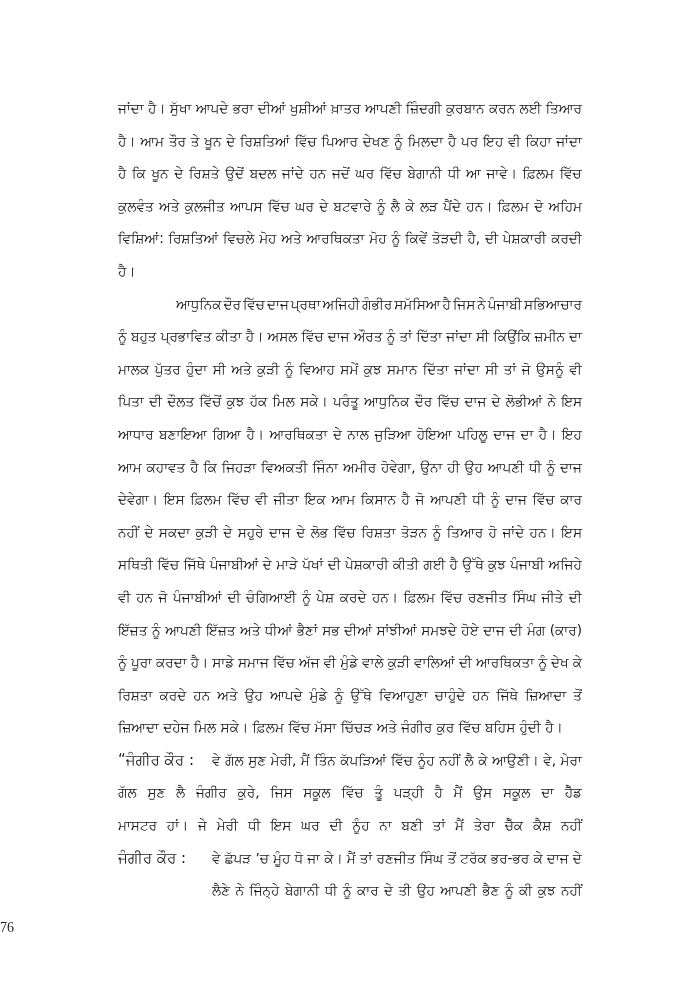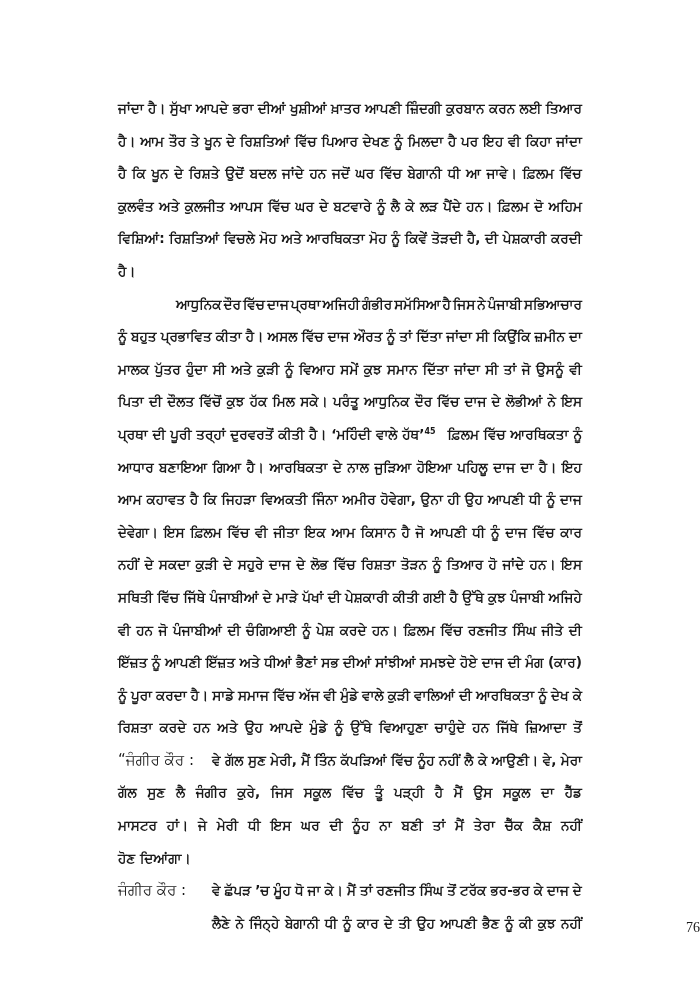--- a/index.html
+++ b/index.html
@@ -1,28 +1,28 @@
 <!DOCTYPE html>
 <html><head>
 <meta charset="utf-8">
 <style>
   html, body { margin: 0; padding: 0; background: #ffffff; }
   body { width: 700px; height: 989px; position: relative; overflow: hidden;
          font-family: "DejaVu Sans", "Liberation Sans", sans-serif; color: #1a1a1a; }
   .page { position: absolute; left: 118px; top: 92px; width: 464px; }
   .line { font-size: 13.6px; line-height: 32.6px; height: 32.6px; white-space: nowrap;
-          display: flex; justify-content: space-between; font-weight: bold; }
+          display: flex; justify-content: space-between; }
   .line span.w { display: inline-block; }
   .line.last { justify-content: flex-start; gap: 5px; }
   .indent { padding-left: 58px; }
   .dialogue { display: flex; }
   .speaker { width: 94px; flex: 0 0 94px; font-size: 15px; line-height: 32.6px; white-space: nowrap; }
   .speech { flex: 1; }
   sup { font-size: 8px; vertical-align: 5px; line-height: 0; }
-  .page-number { position: absolute; top: 920px; left: 0; width: 700px; text-align: right;
+  .page-number { position: absolute; top: 920px; left: 0; width: 700px; text-align: left;
                  font-family: "Liberation Serif", "DejaVu Serif", serif; font-size: 14px; }
 </style>
 </head>
 <body>
 
 <div class="page">
 
   <div>
     <div class="line">
         <span class="w">ਜਾਂਦਾ</span>
@@ -186,24 +186,20 @@
         <span class="w">ਆਧੁਨਿਕ</span>
         <span class="w">ਦੌਰ</span>
         <span class="w">ਵਿੱਚ</span>
         <span class="w">ਦਾਜ</span>
         <span class="w">ਦੇ</span>
         <span class="w">ਲੋਭੀਆਂ</span>
         <span class="w">ਨੇ</span>
         <span class="w">ਇਸ</span>
       </div>
     <div class="line">
-      <span><span>ਪ੍ਰਥਾ ਦੀ ਪੂਰੀ ਤਰ੍ਹਾਂ ਦੁਰਵਰਤੋਂ ਕੀਤੀ ਹੈ। ‘ਮਹਿੰਦੀ ਵਾਲੇ ਹੱਥ’</span><sup>45</sup></span>
-      <span>ਫ਼ਿਲਮ ਵਿੱਚ ਆਰਥਿਕਤਾ ਨੂੰ</span>
-    </div>
-    <div class="line">
         <span class="w">ਆਧਾਰ</span>
         <span class="w">ਬਣਾਇਆ</span>
         <span class="w">ਗਿਆ</span>
         <span class="w">ਹੈ।</span>
         <span class="w">ਆਰਥਿਕਤਾ</span>
         <span class="w">ਦੇ</span>
         <span class="w">ਨਾਲ</span>
         <span class="w">ਜੁੜਿਆ</span>
         <span class="w">ਹੋਇਆ</span>
         <span class="w">ਪਹਿਲੂ</span>
@@ -353,20 +349,21 @@
         <span class="w">ਮੁੰਡੇ</span>
         <span class="w">ਨੂੰ</span>
         <span class="w">ਉੱਥੇ</span>
         <span class="w">ਵਿਆਹੁਣਾ</span>
         <span class="w">ਚਾਹੁੰਦੇ</span>
         <span class="w">ਹਨ</span>
         <span class="w">ਜਿੱਥੇ</span>
         <span class="w">ਜ਼ਿਆਦਾ</span>
         <span class="w">ਤੋਂ</span>
       </div>
+    <div class="line last">ਜ਼ਿਆਦਾ ਦਹੇਜ ਮਿਲ ਸਕੇ। ਫ਼ਿਲਮ ਵਿੱਚ ਮੱਸਾ ਚਿੱਚੜ ਅਤੇ ਜੰਗੀਰ ਕੁਰ ਵਿੱਚ ਬਹਿਸ ਹੁੰਦੀ ਹੈ।</div>
   </div>
 
   <div>
     <div class="dialogue">
       <div class="speaker">“ਜੰਗੀਰ ਕੌਰ :</div>
       <div class="speech">
         <div class="line">
             <span class="w">ਵੇ</span>
             <span class="w">ਗੱਲ</span>
             <span class="w">ਸੁਣ</span>
@@ -417,21 +414,20 @@
             <span class="w">ਨੂੰਹ</span>
             <span class="w">ਨਾ</span>
             <span class="w">ਬਣੀ</span>
             <span class="w">ਤਾਂ</span>
             <span class="w">ਮੈਂ</span>
             <span class="w">ਤੇਰਾ</span>
             <span class="w">ਚੈੱਕ</span>
             <span class="w">ਕੈਸ਼</span>
             <span class="w">ਨਹੀਂ</span>
           </div>
-        <div class="line last">ਹੋਣ ਦਿਆਂਗਾ।</div>
       </div>
     </div>
     <div class="dialogue">
       <div class="speaker">ਜੰਗੀਰ ਕੌਰ :</div>
       <div class="speech">
         <div class="line">
             <span class="w">ਵੇ</span>
             <span class="w">ਛੱਪੜ</span>
             <span class="w">’ਚ</span>
             <span class="w">ਮੂੰਹ</span>

